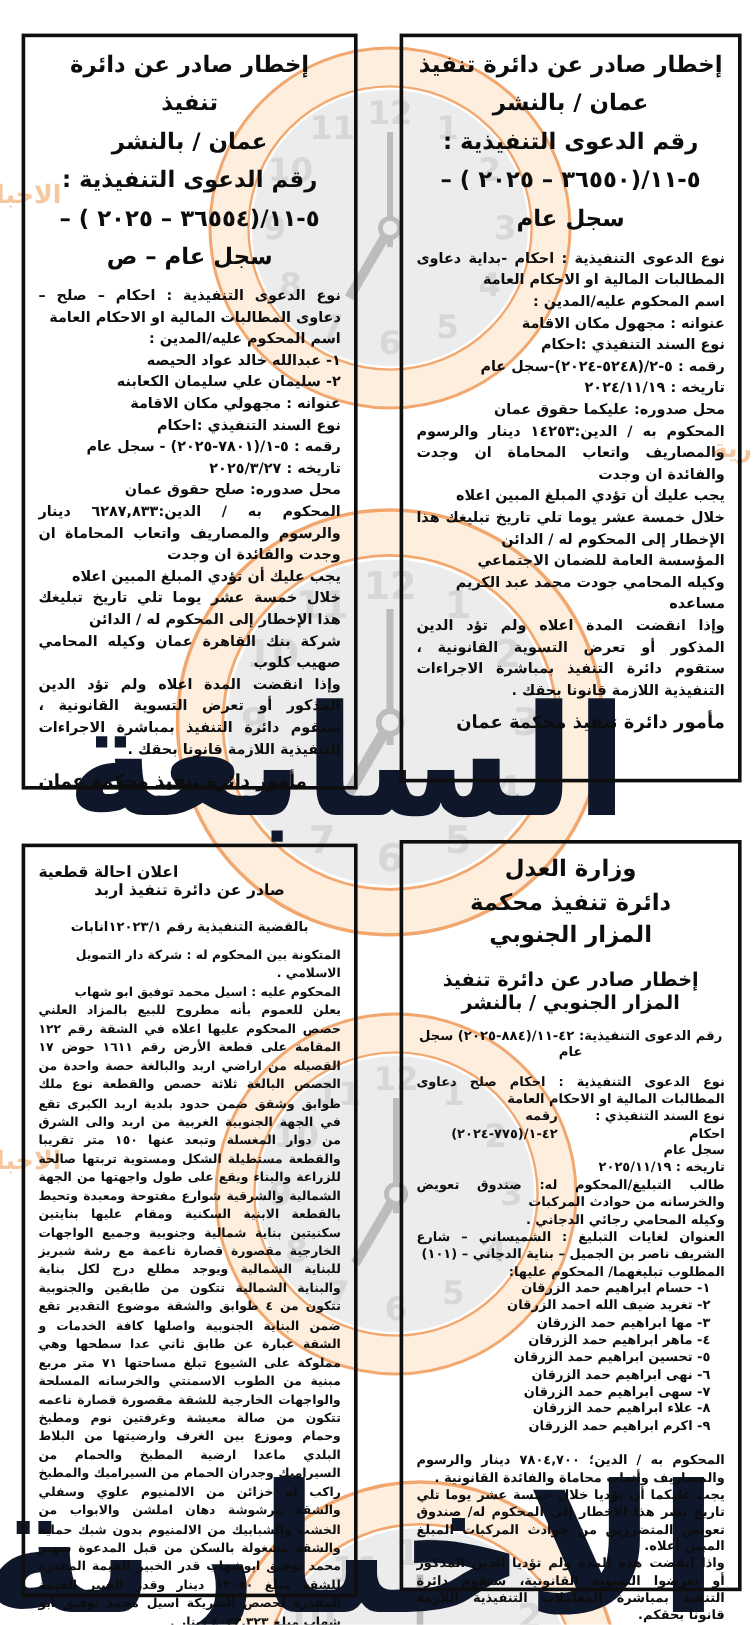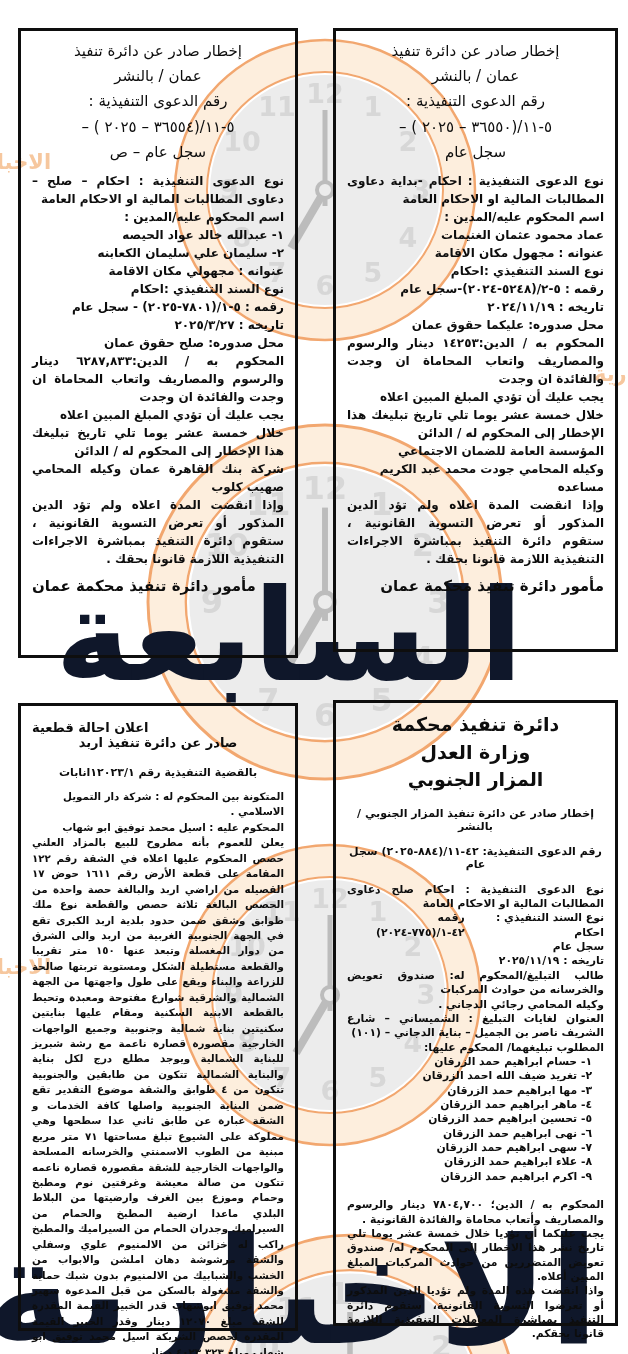--- a/index.html
+++ b/index.html
@@ -24,29 +24,29 @@
   .wm-side3{left:594px;top:362px;}
   
   .box{
     position:absolute;border:3px solid #0e0e0e;box-sizing:border-box;
     direction:rtl;background:transparent;z-index:2;padding:8px 11px;
   }
   #box-tl{left:18px;top:28px;width:280px;height:630px;}
   #box-tr{left:333px;top:28px;width:285px;height:624px;}
   #box-bl{left:18px;top:703px;width:280px;height:628px;}
   #box-br{left:333px;top:700px;width:285px;height:626px;}
-  .h-big{font-size:15px;font-weight:normal;text-align:center;line-height:1.68;}
+  .h-big{font-size:19px;font-weight:bold;text-align:center;line-height:1.68;}
   .ln{font-size:12px;font-weight:bold;text-align:right;line-height:1.5;}
   .j{text-align:justify;text-align-last:right;}
   .body-block{margin-top:7px;}
   .sig-r{font-size:15px;font-weight:bold;text-align:right;margin-top:9px;}
   .sig-l{font-size:15px;font-weight:bold;text-align:left;margin-top:9px;}
   
   .mz-h{font-size:19px;font-weight:bold;text-align:center;line-height:1.45;}
-  .mz-sub{font-size:11px;font-weight:bold;text-align:center;margin-top:13px;}
+  .mz-sub{font-size:16px;font-weight:bold;text-align:center;margin-top:13px;}
   .mz-case{font-size:11px;font-weight:bold;text-align:center;margin-top:12px;}
   .mz-body{margin-top:12px;}
   .mz-body .ln{font-size:10.8px;line-height:1.33;}
   .row2{display:flex;justify-content:space-between;font-size:10.8px;font-weight:bold;line-height:1.33;}
   .indent{padding-right:12px;}
   .gap{height:14px;}
   
   .ir-h1{font-size:13px;font-weight:bold;text-align:left;margin-top:6px;}
   .ir-h2{font-size:13px;font-weight:bold;text-align:center;}
   .ir-h3{font-size:11px;font-weight:bold;text-align:center;margin-top:16px;margin-bottom:10px;}
@@ -98,21 +98,20 @@
 
   <div class="box" id="box-tr">
     <div class="h-big">إخطار صادر عن دائرة تنفيذ</div>
     <div class="h-big">عمان / بالنشر</div>
     <div class="h-big">رقم الدعوى التنفيذية :</div>
     <div class="h-big">٥-١١/(٣٦٥٥٠ – ٢٠٢٥ ) –</div>
     <div class="h-big">سجل عام</div>
     <div class="body-block">
       <div class="ln j">نوع الدعوى التنفيذية : احكام -بداية دعاوى المطالبات المالية او الاحكام العامة</div>
       <div class="ln">اسم المحكوم عليه/المدين :</div>
-      <div class="ln">عماد محمود عثمان الغنيمات</div>
       <div class="ln">عنوانه : مجهول مكان الاقامة</div>
       <div class="ln">نوع السند التنفيذي :احكام</div>
       <div class="ln">رقمه : ٥-٢/(٥٢٤٨-٢٠٢٤)-سجل عام</div>
       <div class="ln">تاريخه : ٢٠٢٤/١١/١٩</div>
       <div class="ln">محل صدوره: عليكما حقوق عمان</div>
       <div class="ln j">المحكوم به / الدين:١٤٢٥٣ دينار والرسوم والمصاريف واتعاب المحاماة ان وجدت والفائدة ان وجدت</div>
       <div class="ln">يجب عليك أن تؤدي المبلغ المبين اعلاه</div>
       <div class="ln j">خلال خمسة عشر يوما تلي تاريخ تبليغك هذا الإخطار إلى المحكوم له / الدائن</div>
       <div class="ln">المؤسسة العامة للضمان الاجتماعي</div>
       <div class="ln">وكيله المحامي جودت محمد عبد الكريم مساعده</div>
@@ -140,22 +139,22 @@
       <div class="ln j">المحكوم به / الدين:٦٢٨٧,٨٣٣ دينار والرسوم والمصاريف واتعاب المحاماة ان وجدت والفائدة ان وجدت</div>
       <div class="ln">يجب عليك أن تؤدي المبلغ المبين اعلاه</div>
       <div class="ln j">خلال خمسة عشر يوما تلي تاريخ تبليغك هذا الإخطار إلى المحكوم له / الدائن</div>
       <div class="ln j">شركة بنك القاهرة عمان وكيله المحامي صهيب كلوب</div>
       <div class="ln j">وإذا انقضت المدة اعلاه ولم تؤد الدين المذكور أو تعرض التسوية القانونية ، ستقوم دائرة التنفيذ بمباشرة الاجراءات التنفيذية اللازمة قانونا بحقك .</div>
     </div>
     <div class="sig-l">مأمور دائرة تنفيذ محكمة عمان</div>
   </div>
 
   <div class="box" id="box-br">
+    <div class="mz-h">وزارة العدل</div>
     <div class="mz-h">دائرة تنفيذ محكمة</div>
-    <div class="mz-h">وزارة العدل</div>
     <div class="mz-h">المزار الجنوبي</div>
     <div class="mz-sub">إخطار صادر عن دائرة تنفيذ المزار الجنوبي / بالنشر</div>
     <div class="mz-case">رقم الدعوى التنفيذية: ٤٢-١١/(٨٨٤-٢٠٢٥) سجل عام</div>
     <div class="mz-body">
       <div class="ln j">نوع الدعوى التنفيذية : احكام صلح دعاوى المطالبات المالية او الاحكام العامة</div>
       <div class="row2">
         <span>نوع السند التنفيذي : احكام</span>
         <span>رقمه ٤٢-١/(٧٧٥-٢٠٢٤)</span>
       </div>
       <div class="ln">سجل عام</div>

